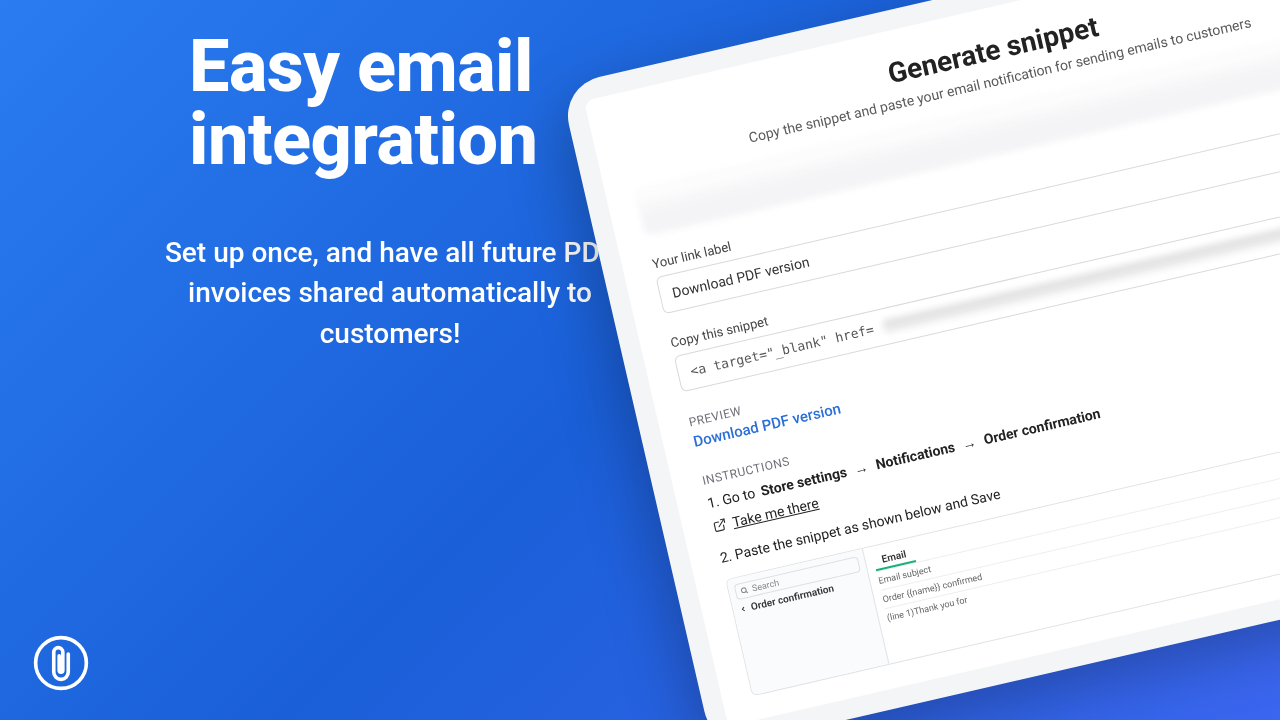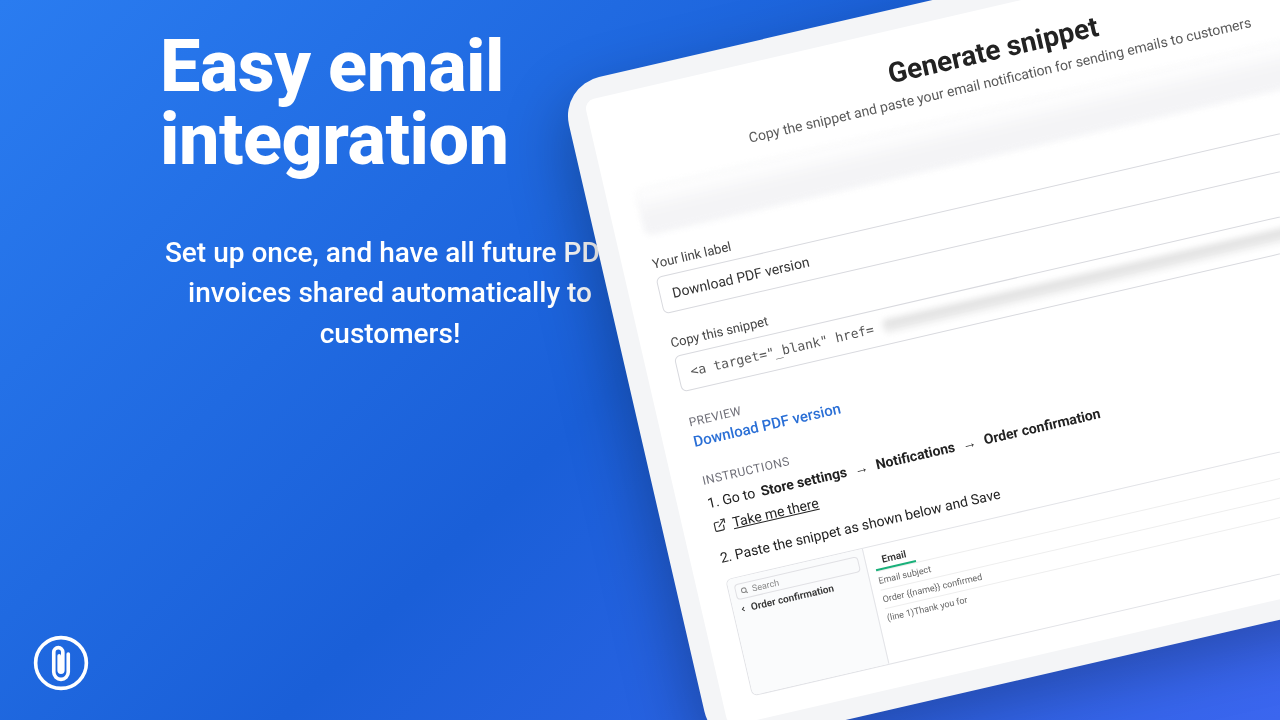--- a/index.html
+++ b/index.html
@@ -1,20 +1,20 @@
 <!DOCTYPE html>
 <html><head>
 <meta charset="utf-8">
 <style>
 * { margin: 0; padding: 0; box-sizing: border-box; }
 html, body { width: 1280px; height: 720px; overflow: hidden; font-family: -apple-system, BlinkMacSystemFont, "Segoe UI", Roboto, Helvetica, Arial, sans-serif; }
 body { background: linear-gradient(135deg, #2a7cf0 0%, #1a5fd8 50%, #3b66ef 100%); position: relative; }
 
 .hero { position: absolute; left: 160px; top: 30px; width: 460px; color: #fff; }
-.hero h1 { font-size: 72px; font-weight: 800; line-height: 1.02; letter-spacing: -0.5px; }
+.hero h1 { font-size: 72px; font-weight: 800; line-height: 1.02; letter-spacing: -0.5px; margin-left: 29px; }
 .hero p { margin-top: 56px; font-size: 28px; font-weight: 500; line-height: 1.45; text-align: center; }
 
 .logo { position: absolute; left: 32px; bottom: 28px; width: 58px; height: 58px; }
 
 .tablet-wrap { position: absolute; left: 560px; top: 86px; width: 1000px; height: 900px; transform: rotate(-13deg); transform-origin: top left; }
 .tablet { width: 860px; background: #f4f5f7; border-radius: 40px; padding: 20px; box-shadow: -10px 20px 60px rgba(0,0,0,0.25); }
 .screen { background: #fff; border-radius: 10px; padding: 26px 30px 24px; color: #2e2e2e; }
 
 .card-title { text-align: center; font-size: 28px; font-weight: 700; color: #222; }
 .card-sub { text-align: center; font-size: 14px; color: #5a5a5a; margin-top: 6px; }

